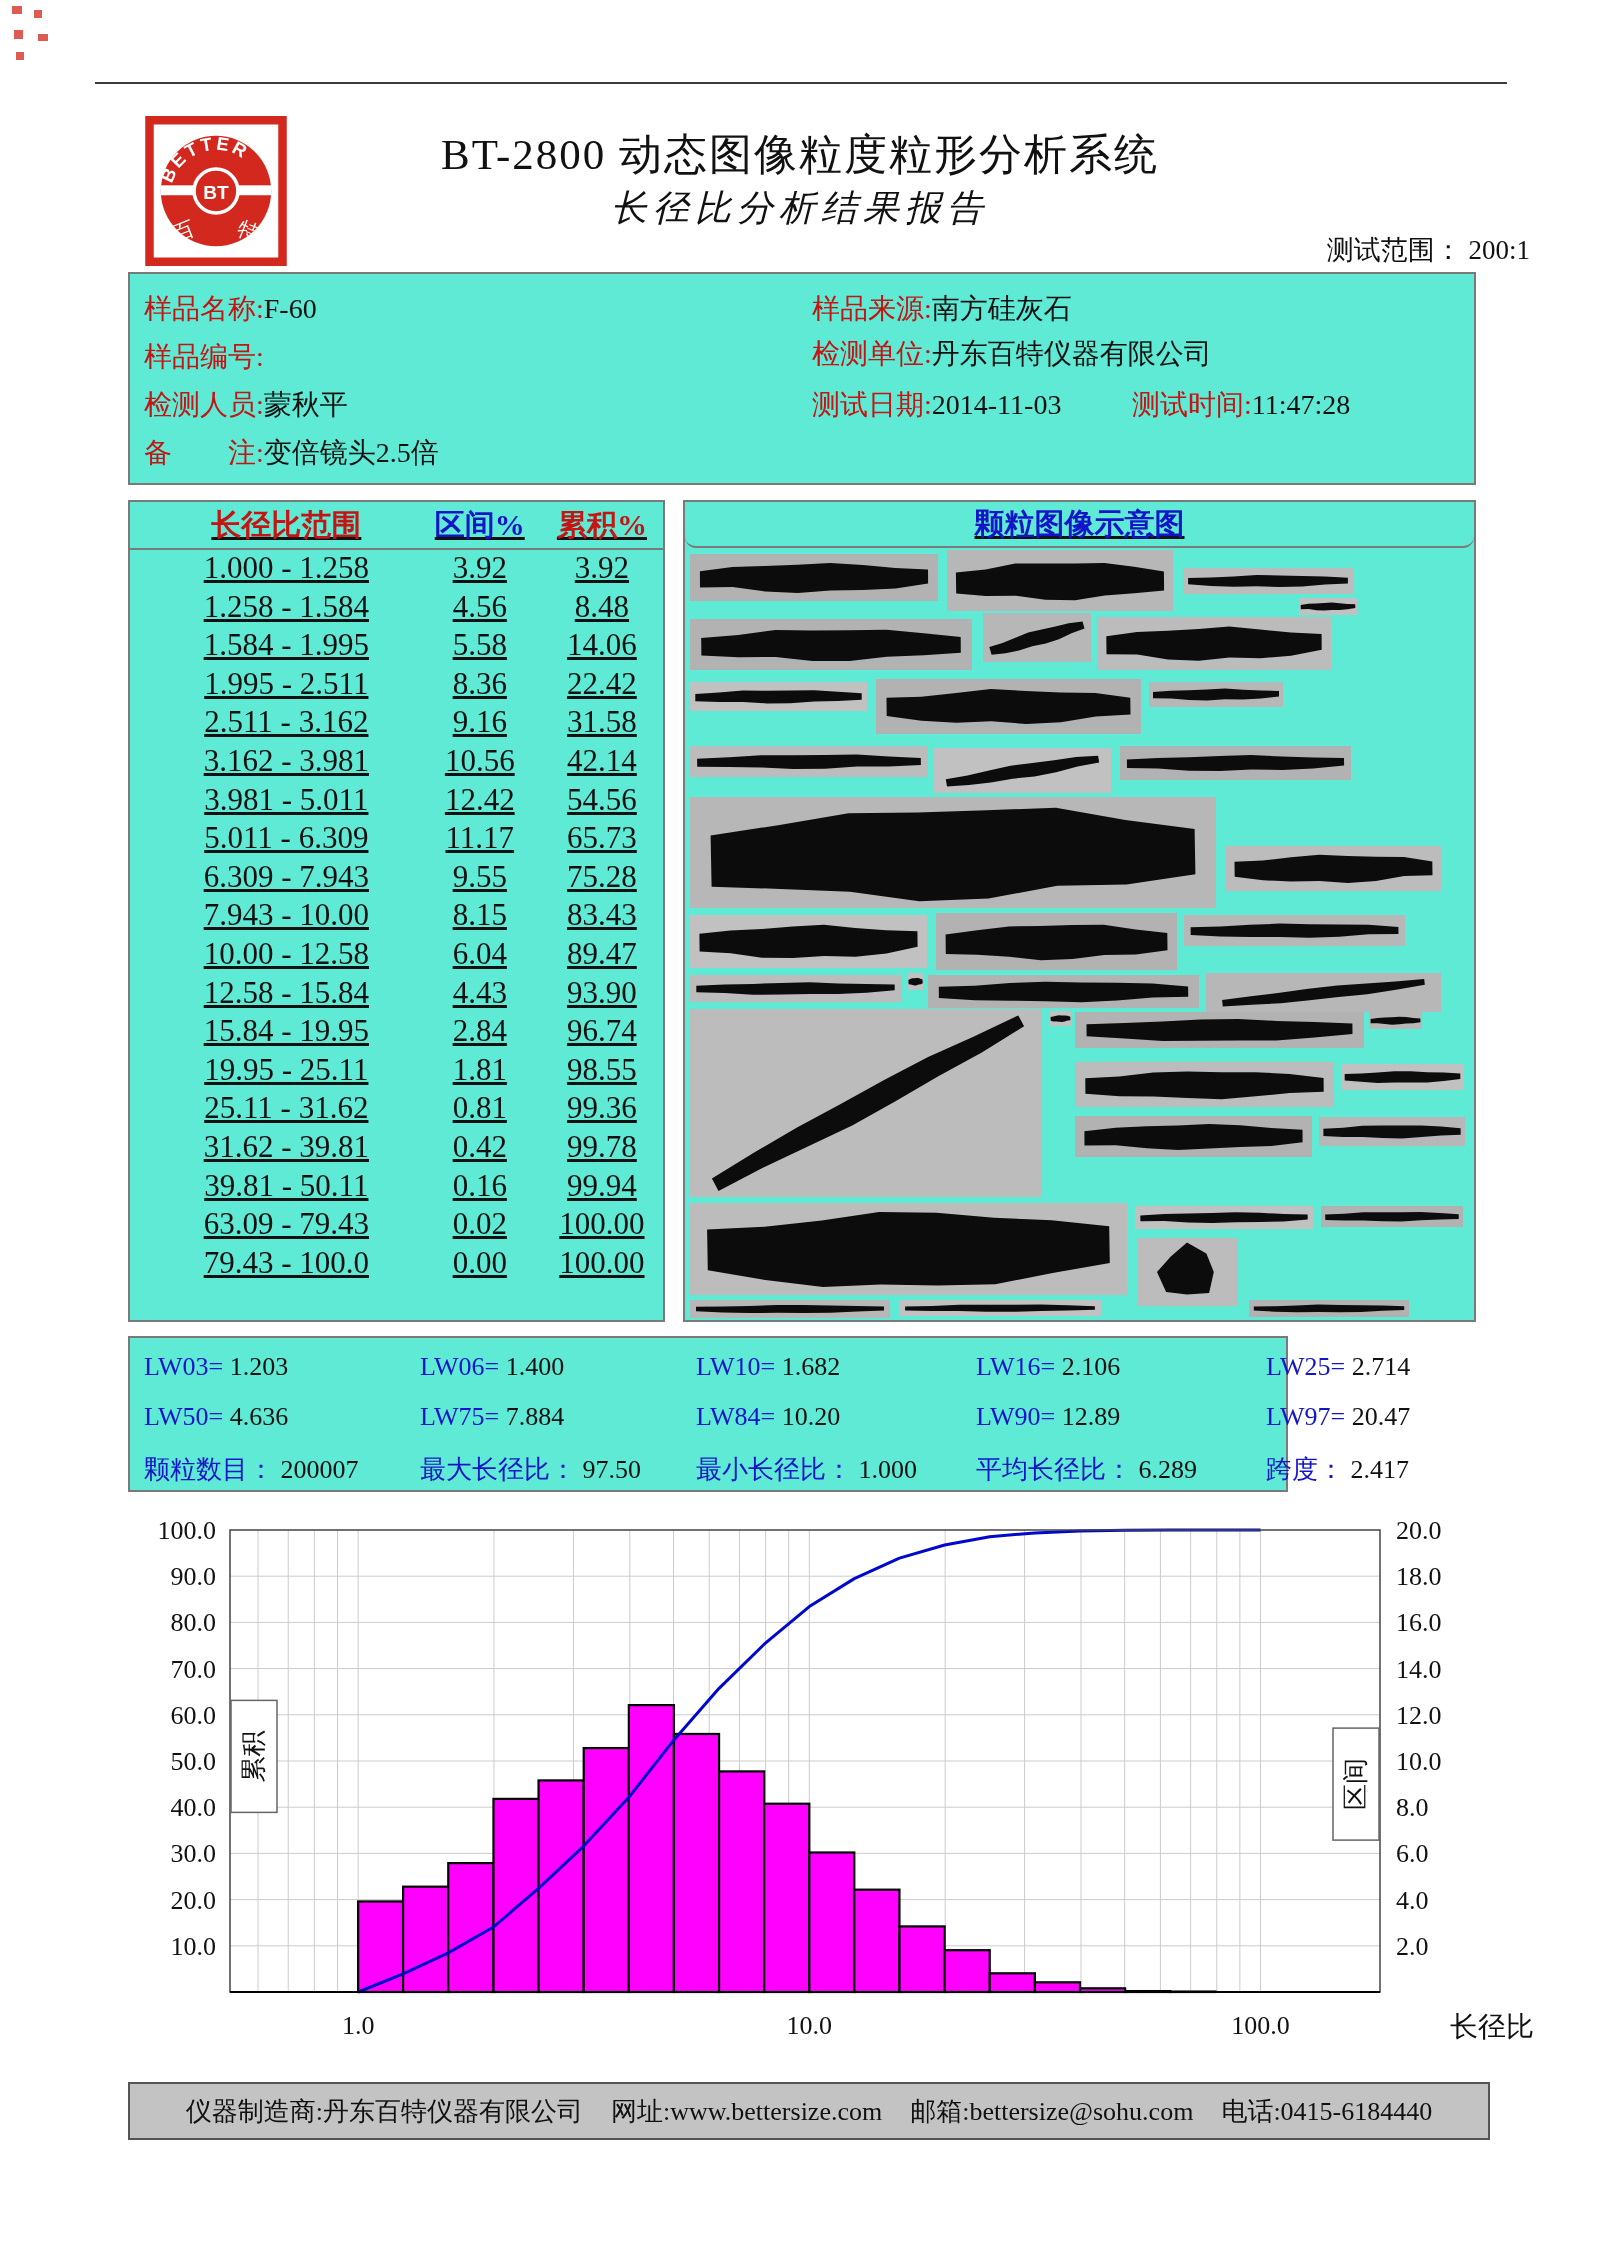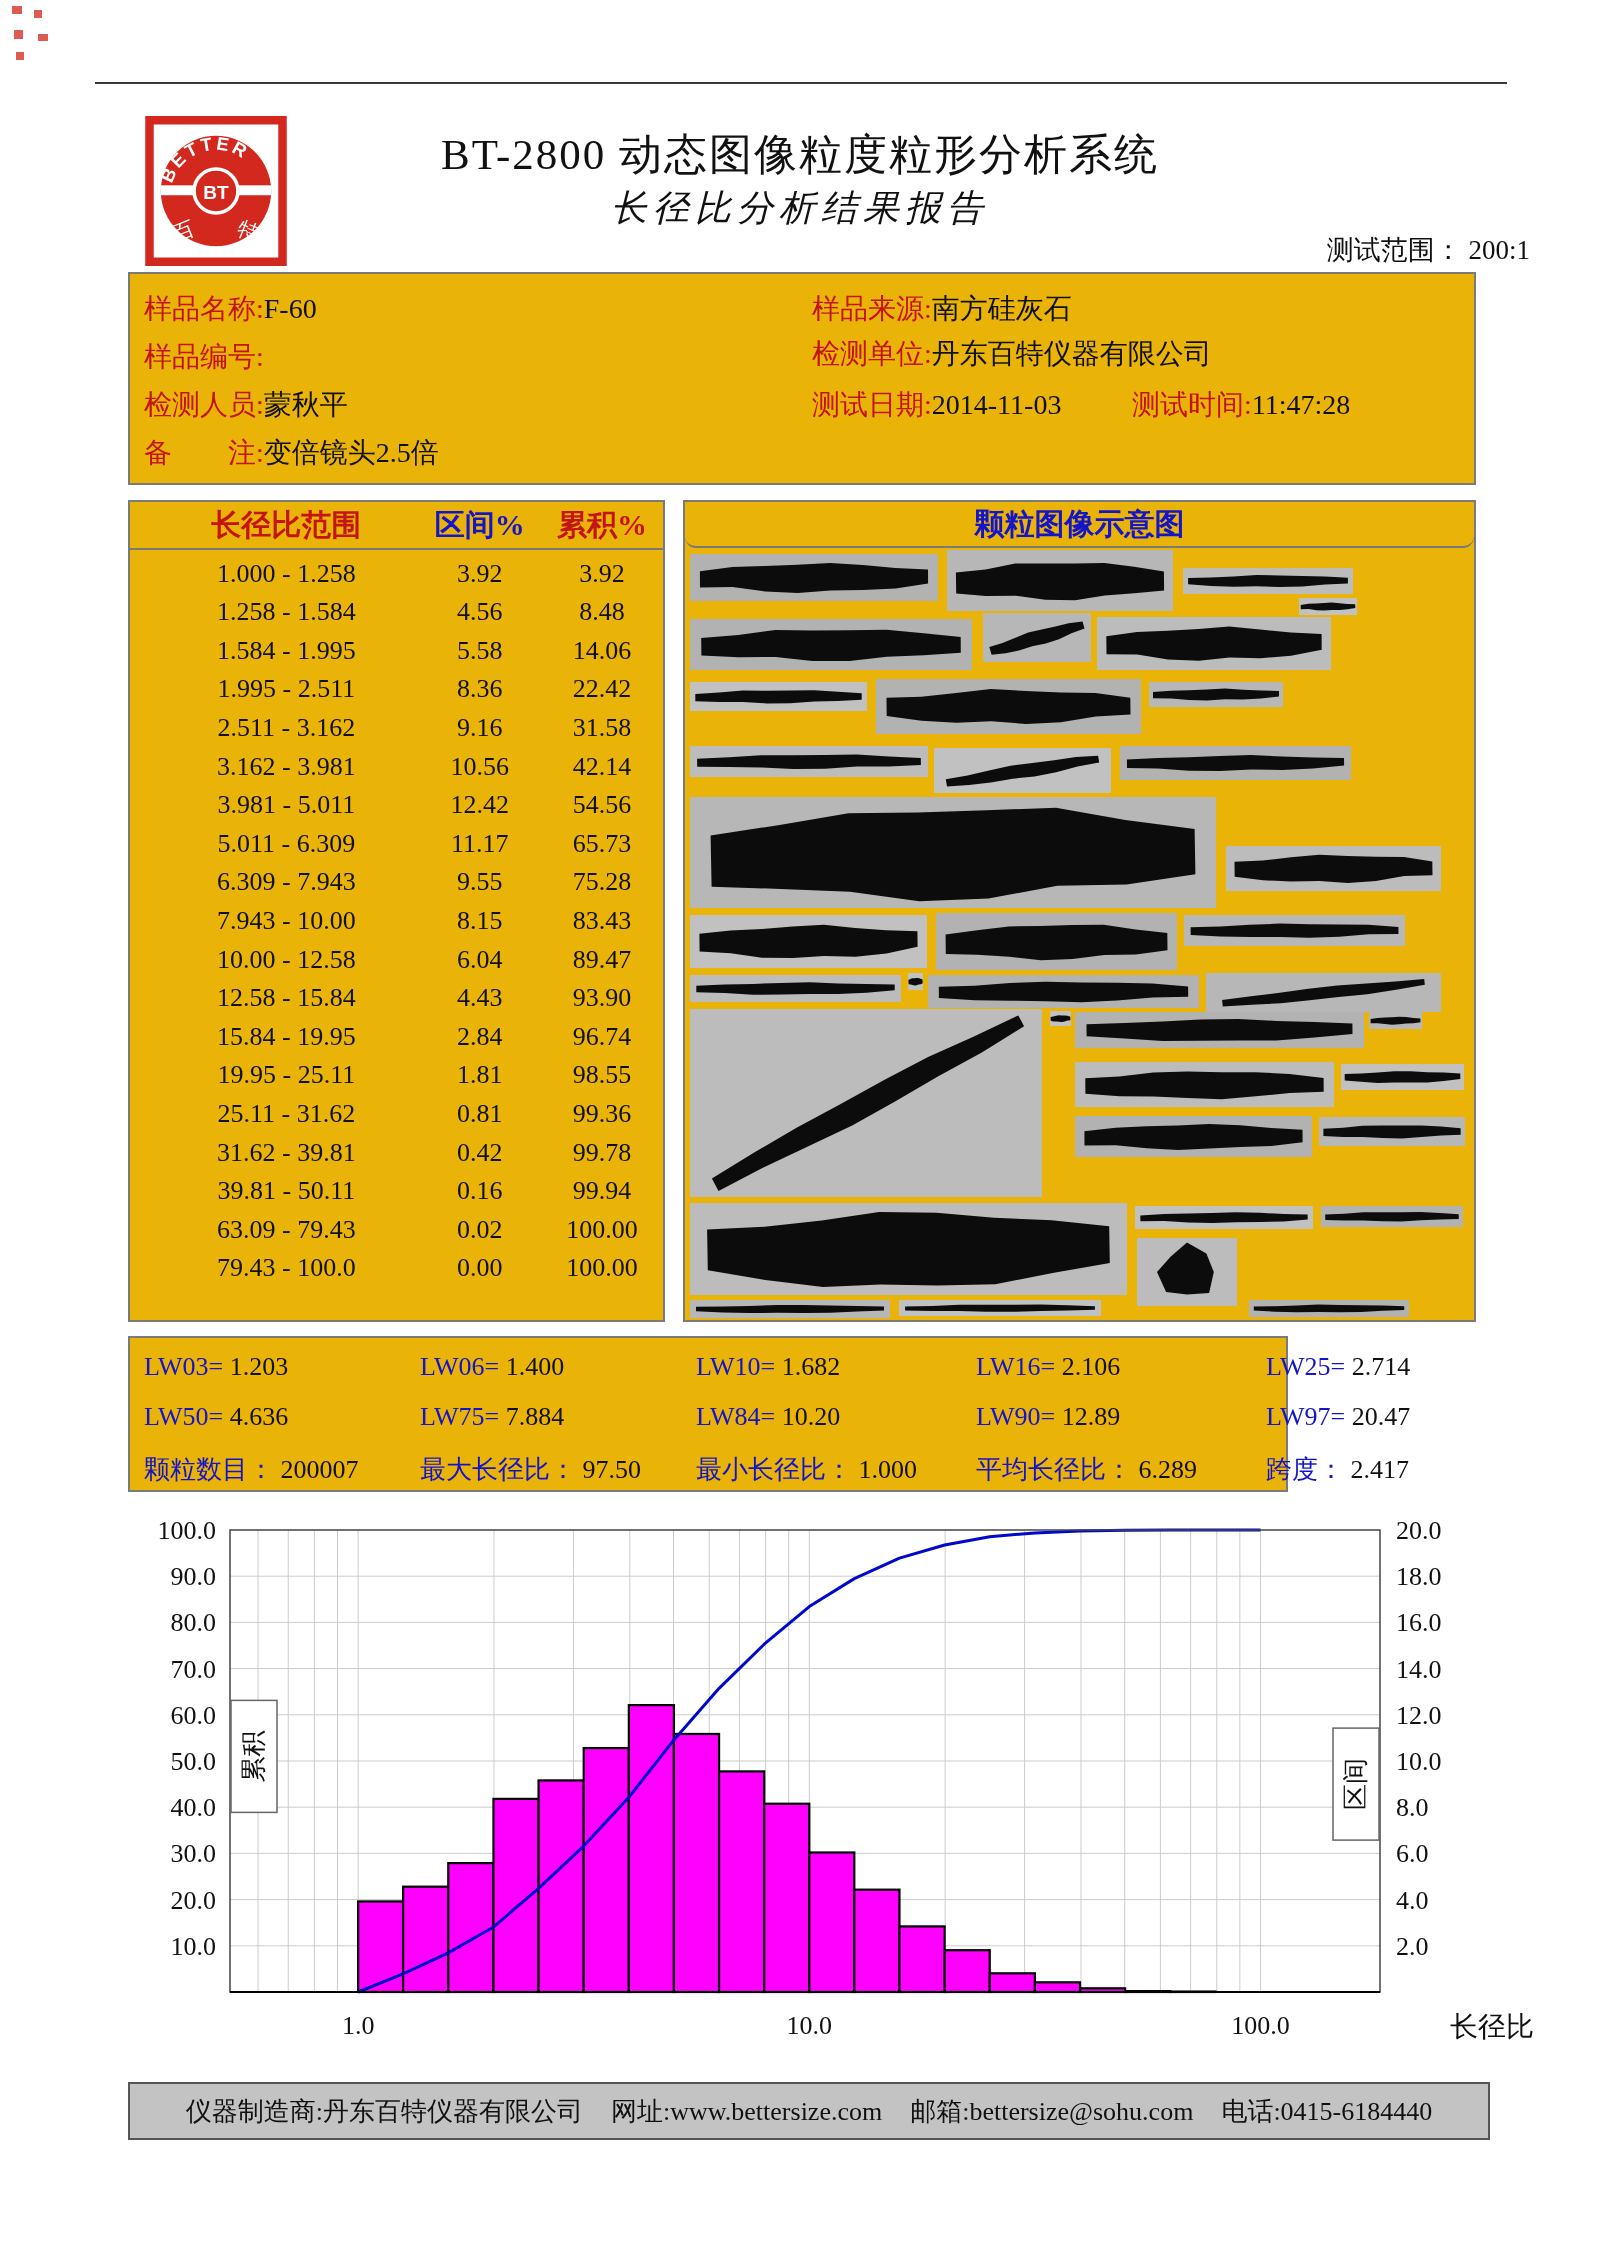--- a/index.html
+++ b/index.html
@@ -1,35 +1,35 @@
 <!DOCTYPE html>
 <html><head>
 <meta charset="utf-8">
 <style>
   html,body{margin:0;padding:0;background:#e8e8e8;}
   .page{position:relative;width:1600px;height:2263px;background:#ffffff;overflow:hidden;
         font-family:"Liberation Serif","DejaVu Serif",serif;color:#111;}
-  .box{position:absolute;border:2px solid #7a7a7a;background:#eab308;box-sizing:border-box;}
+  .box{position:absolute;border:2px solid #7a7a7a;background:#5eead4;box-sizing:border-box;text-decoration:underline;}
   
   .top-rule{position:absolute;left:95px;top:82px;width:1412px;border-top:2px solid #3a3a3a;}
   .artifact span{position:absolute;background:#d43226;opacity:.8;}
   .title1{position:absolute;left:300px;top:126px;width:1000px;text-align:center;font-size:43px;letter-spacing:2px;}
   .title2{position:absolute;left:300px;top:184px;width:1000px;text-align:center;font-size:36px;letter-spacing:6px;font-style:italic;}
   .test-range{position:absolute;left:1150px;top:232px;width:380px;text-align:right;font-size:27px;}
   .logo{position:absolute;left:145px;top:116px;width:142px;height:150px;}
   
   .info-box{left:128px;top:272px;width:1348px;height:213px;}
   .cell{position:absolute;font-size:28px;white-space:nowrap;}
   .lab{color:#c41414;}
   .blab{color:#1414c8;}
   .val{color:#111;}
   
   .table-box{left:128px;top:500px;width:537px;height:822px;}
   .thead{display:flex;height:46px;align-items:center;border-bottom:2px solid #7a7a7a;font-size:30px;font-weight:bold;}
-  .trow{display:flex;height:38.6px;align-items:flex-end;font-size:26px;}
+  .trow{display:flex;height:38.6px;align-items:flex-start;font-size:31px;}
   .c0{width:52%;text-align:center;margin-left:24px;}
   .c1{width:24%;text-align:center;}
   .c2{width:24%;text-align:center;}
   .hred{color:#c41414;}
   .hblue{color:#1414c8;}
   
   .panel-box{left:683px;top:500px;width:793px;height:822px;}
   .panel-title{height:44px;line-height:44px;text-align:center;border-bottom:2px solid #7a7a7a;
                color:#1414c8;font-size:30px;font-weight:bold;border-radius:11px;}
   .panel-content{position:relative;width:789px;height:774px;}

